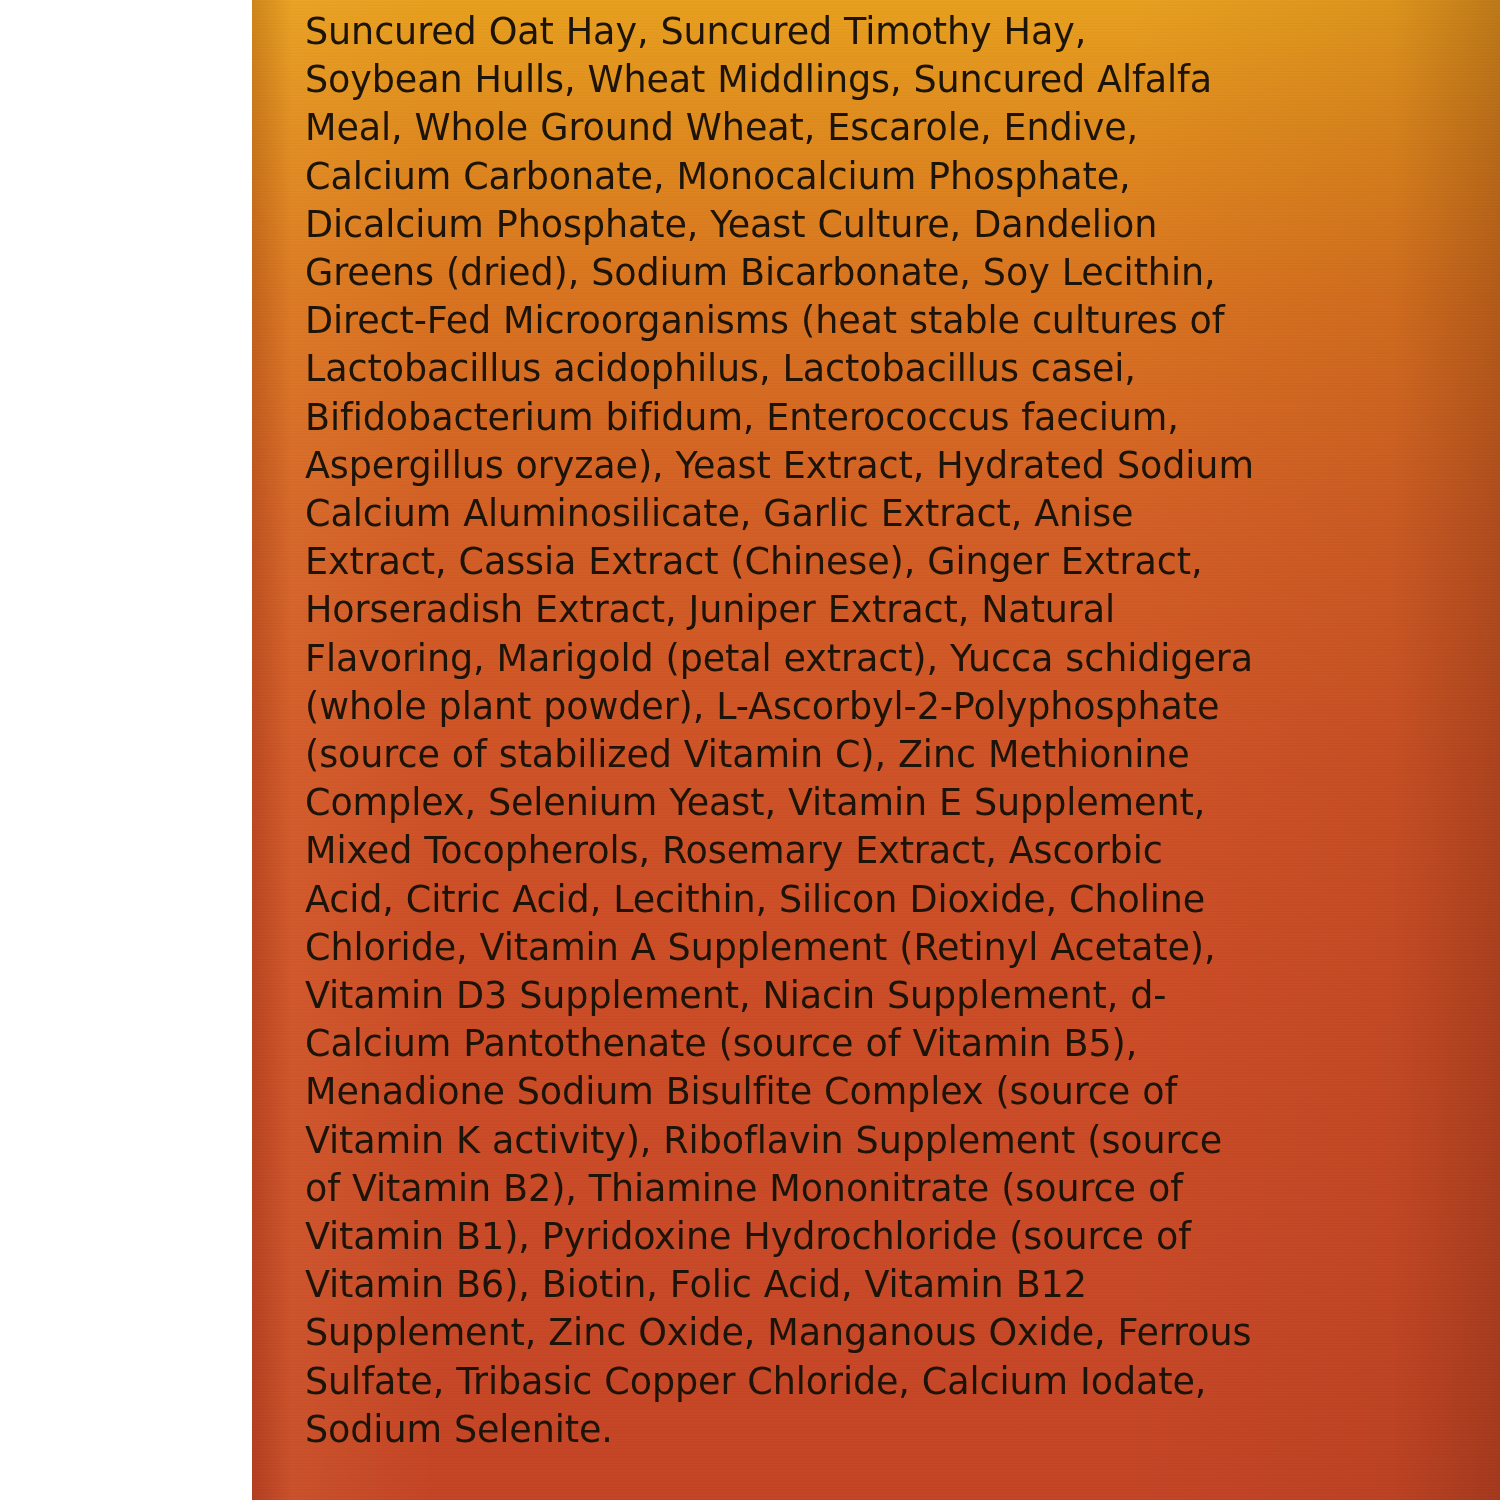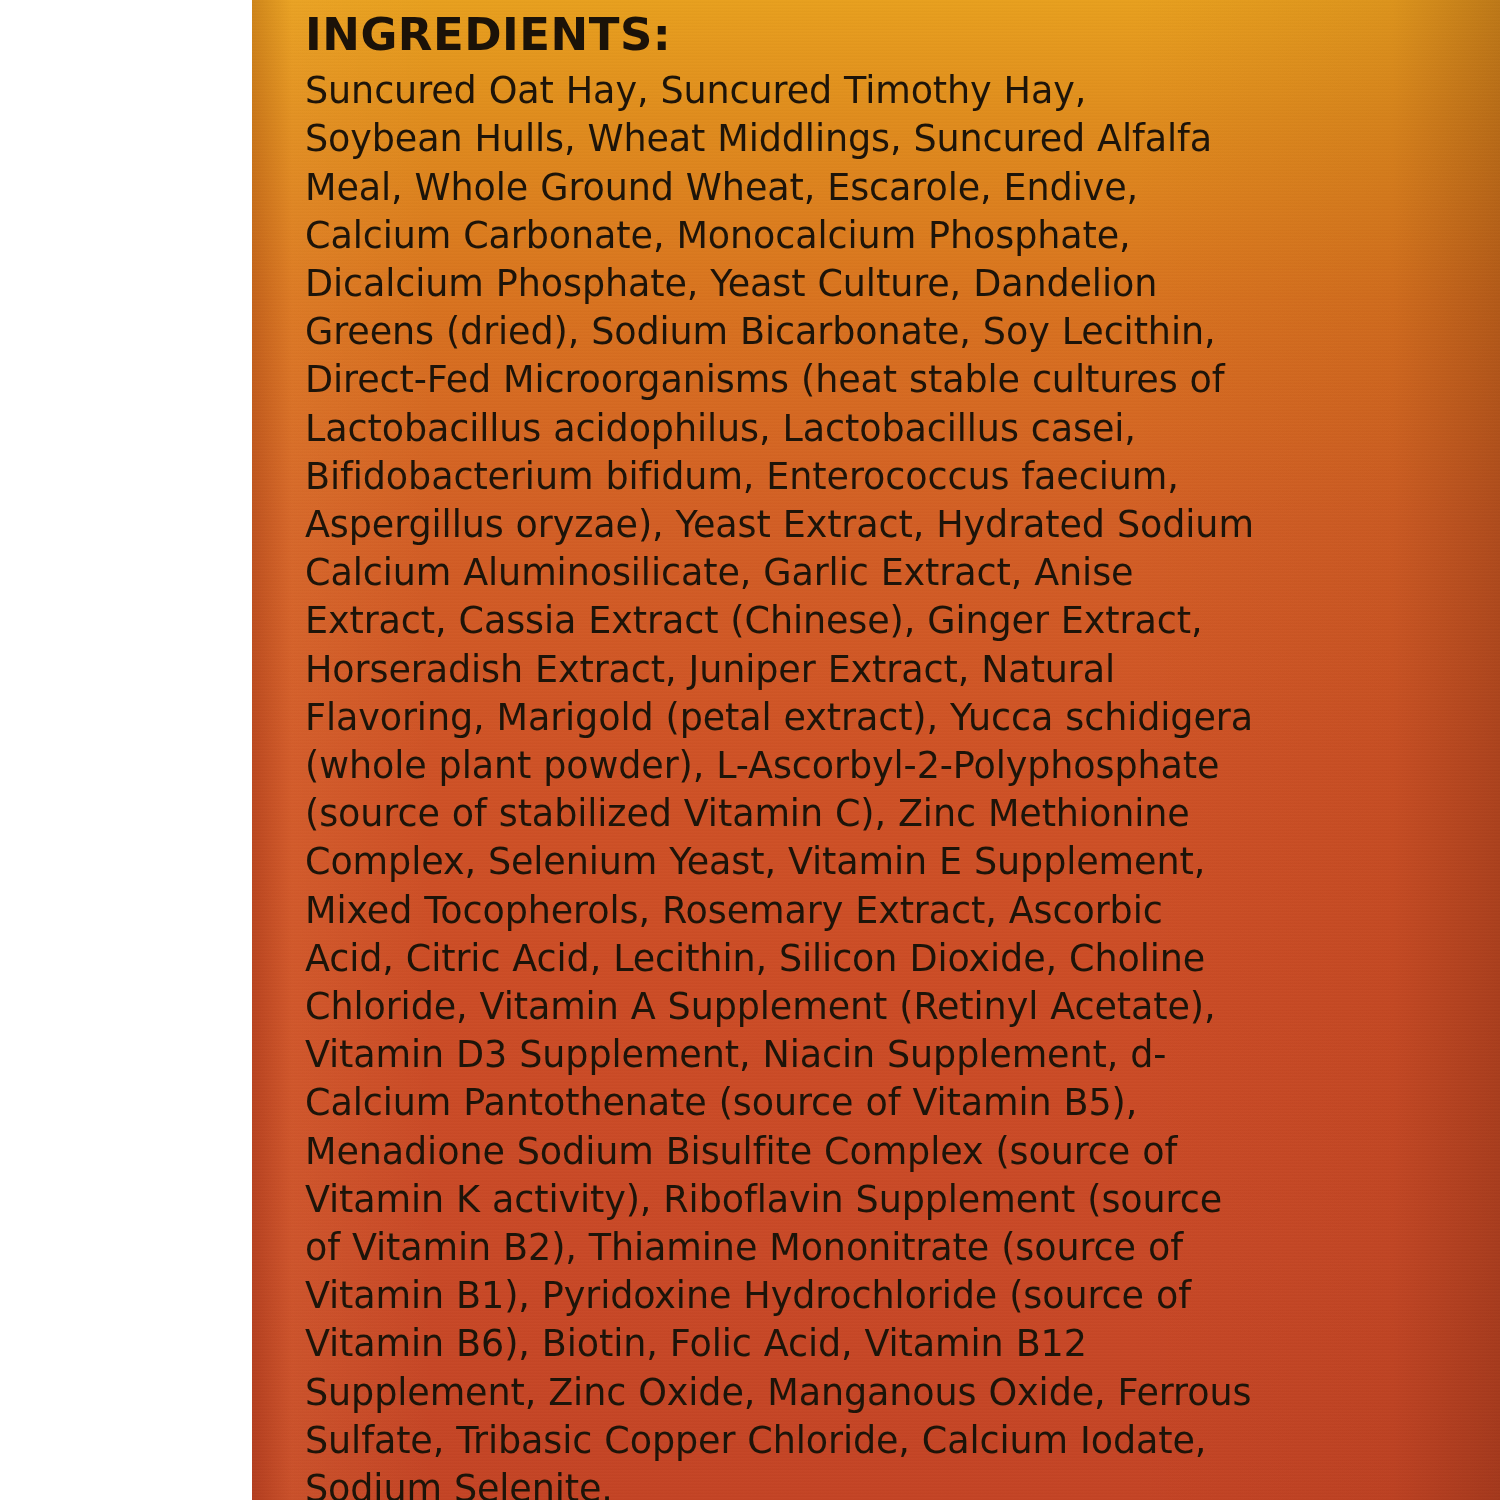--- a/index.html
+++ b/index.html
@@ -108,18 +108,17 @@
 </style>
 </head>
 <body>
 
 <div id="page">
 
   <div class="left-gutter"></div>
 
   <div class="label-panel">
     <div class="content">
-      <h1 class="heading">INGREDIENTS:</h1>
       <p class="body-text">Suncured Oat Hay, Suncured Timothy Hay, Soybean Hulls, Wheat Middlings, Suncured Alfalfa Meal, Whole Ground Wheat, Escarole, Endive, Calcium Carbonate, Monocalcium Phosphate, Dicalcium Phosphate, Yeast Culture, Dandelion Greens (dried), Sodium Bicarbonate, Soy Lecithin, Direct-Fed Microorganisms (heat stable cultures of Lactobacillus acidophilus, Lactobacillus casei, Bifidobacterium bifidum, Enterococcus faecium, Aspergillus oryzae), Yeast Extract, Hydrated Sodium Calcium Aluminosilicate, Garlic Extract, Anise Extract, Cassia Extract (Chinese), Ginger Extract, Horseradish Extract, Juniper Extract, Natural Flavoring, Marigold (petal extract), Yucca schidigera (whole plant powder), L-Ascorbyl-2-Polyphosphate (source of stabilized Vitamin C), Zinc Methionine Complex, Selenium Yeast, Vitamin E Supplement, Mixed Tocopherols, Rosemary Extract, Ascorbic Acid, Citric Acid, Lecithin, Silicon Dioxide, Choline Chloride, Vitamin A Supplement (Retinyl Acetate), Vitamin D3 Supplement, Niacin Supplement, d-Calcium Pantothenate (source of Vitamin B5), Menadione Sodium Bisulfite Complex (source of Vitamin K activity), Riboflavin Supplement (source of Vitamin B2), Thiamine Mononitrate (source of Vitamin B1), Pyridoxine Hydrochloride (source of Vitamin B6), Biotin, Folic Acid, Vitamin B12 Supplement, Zinc Oxide, Manganous Oxide, Ferrous Sulfate, Tribasic Copper Chloride, Calcium Iodate, Sodium Selenite.</p>
     </div>
   </div>
 
 </div>
 
 </body></html>

